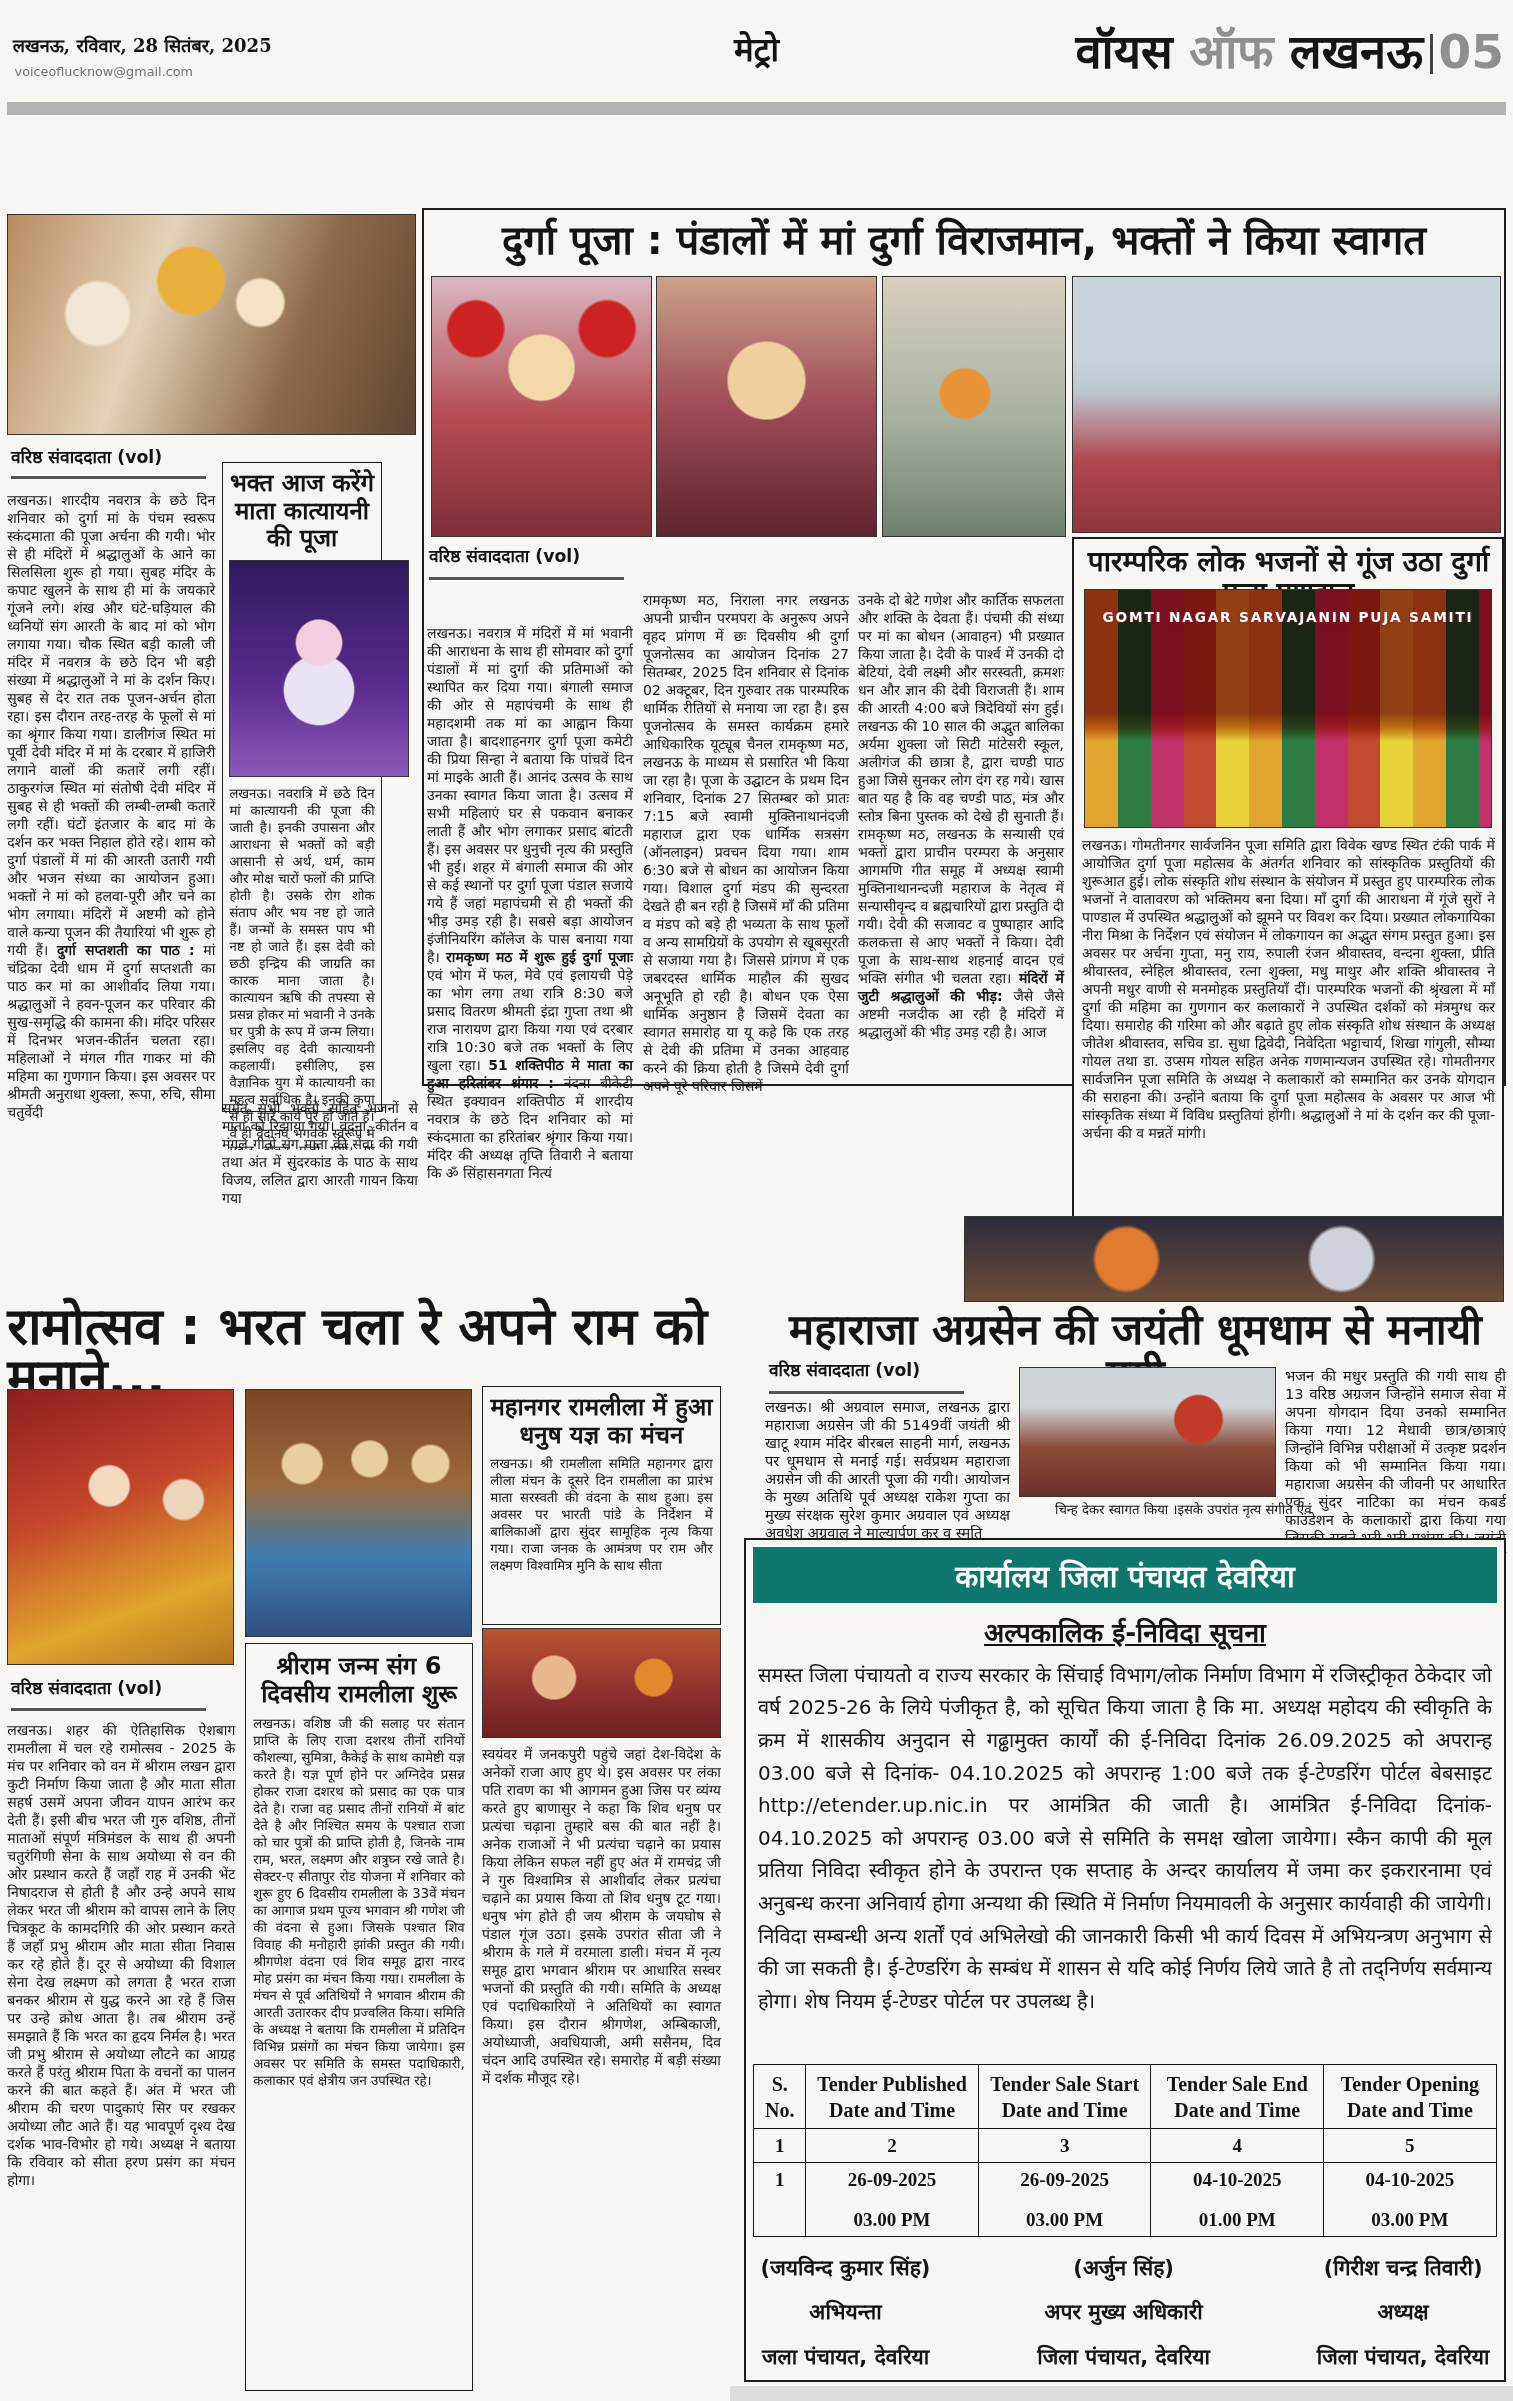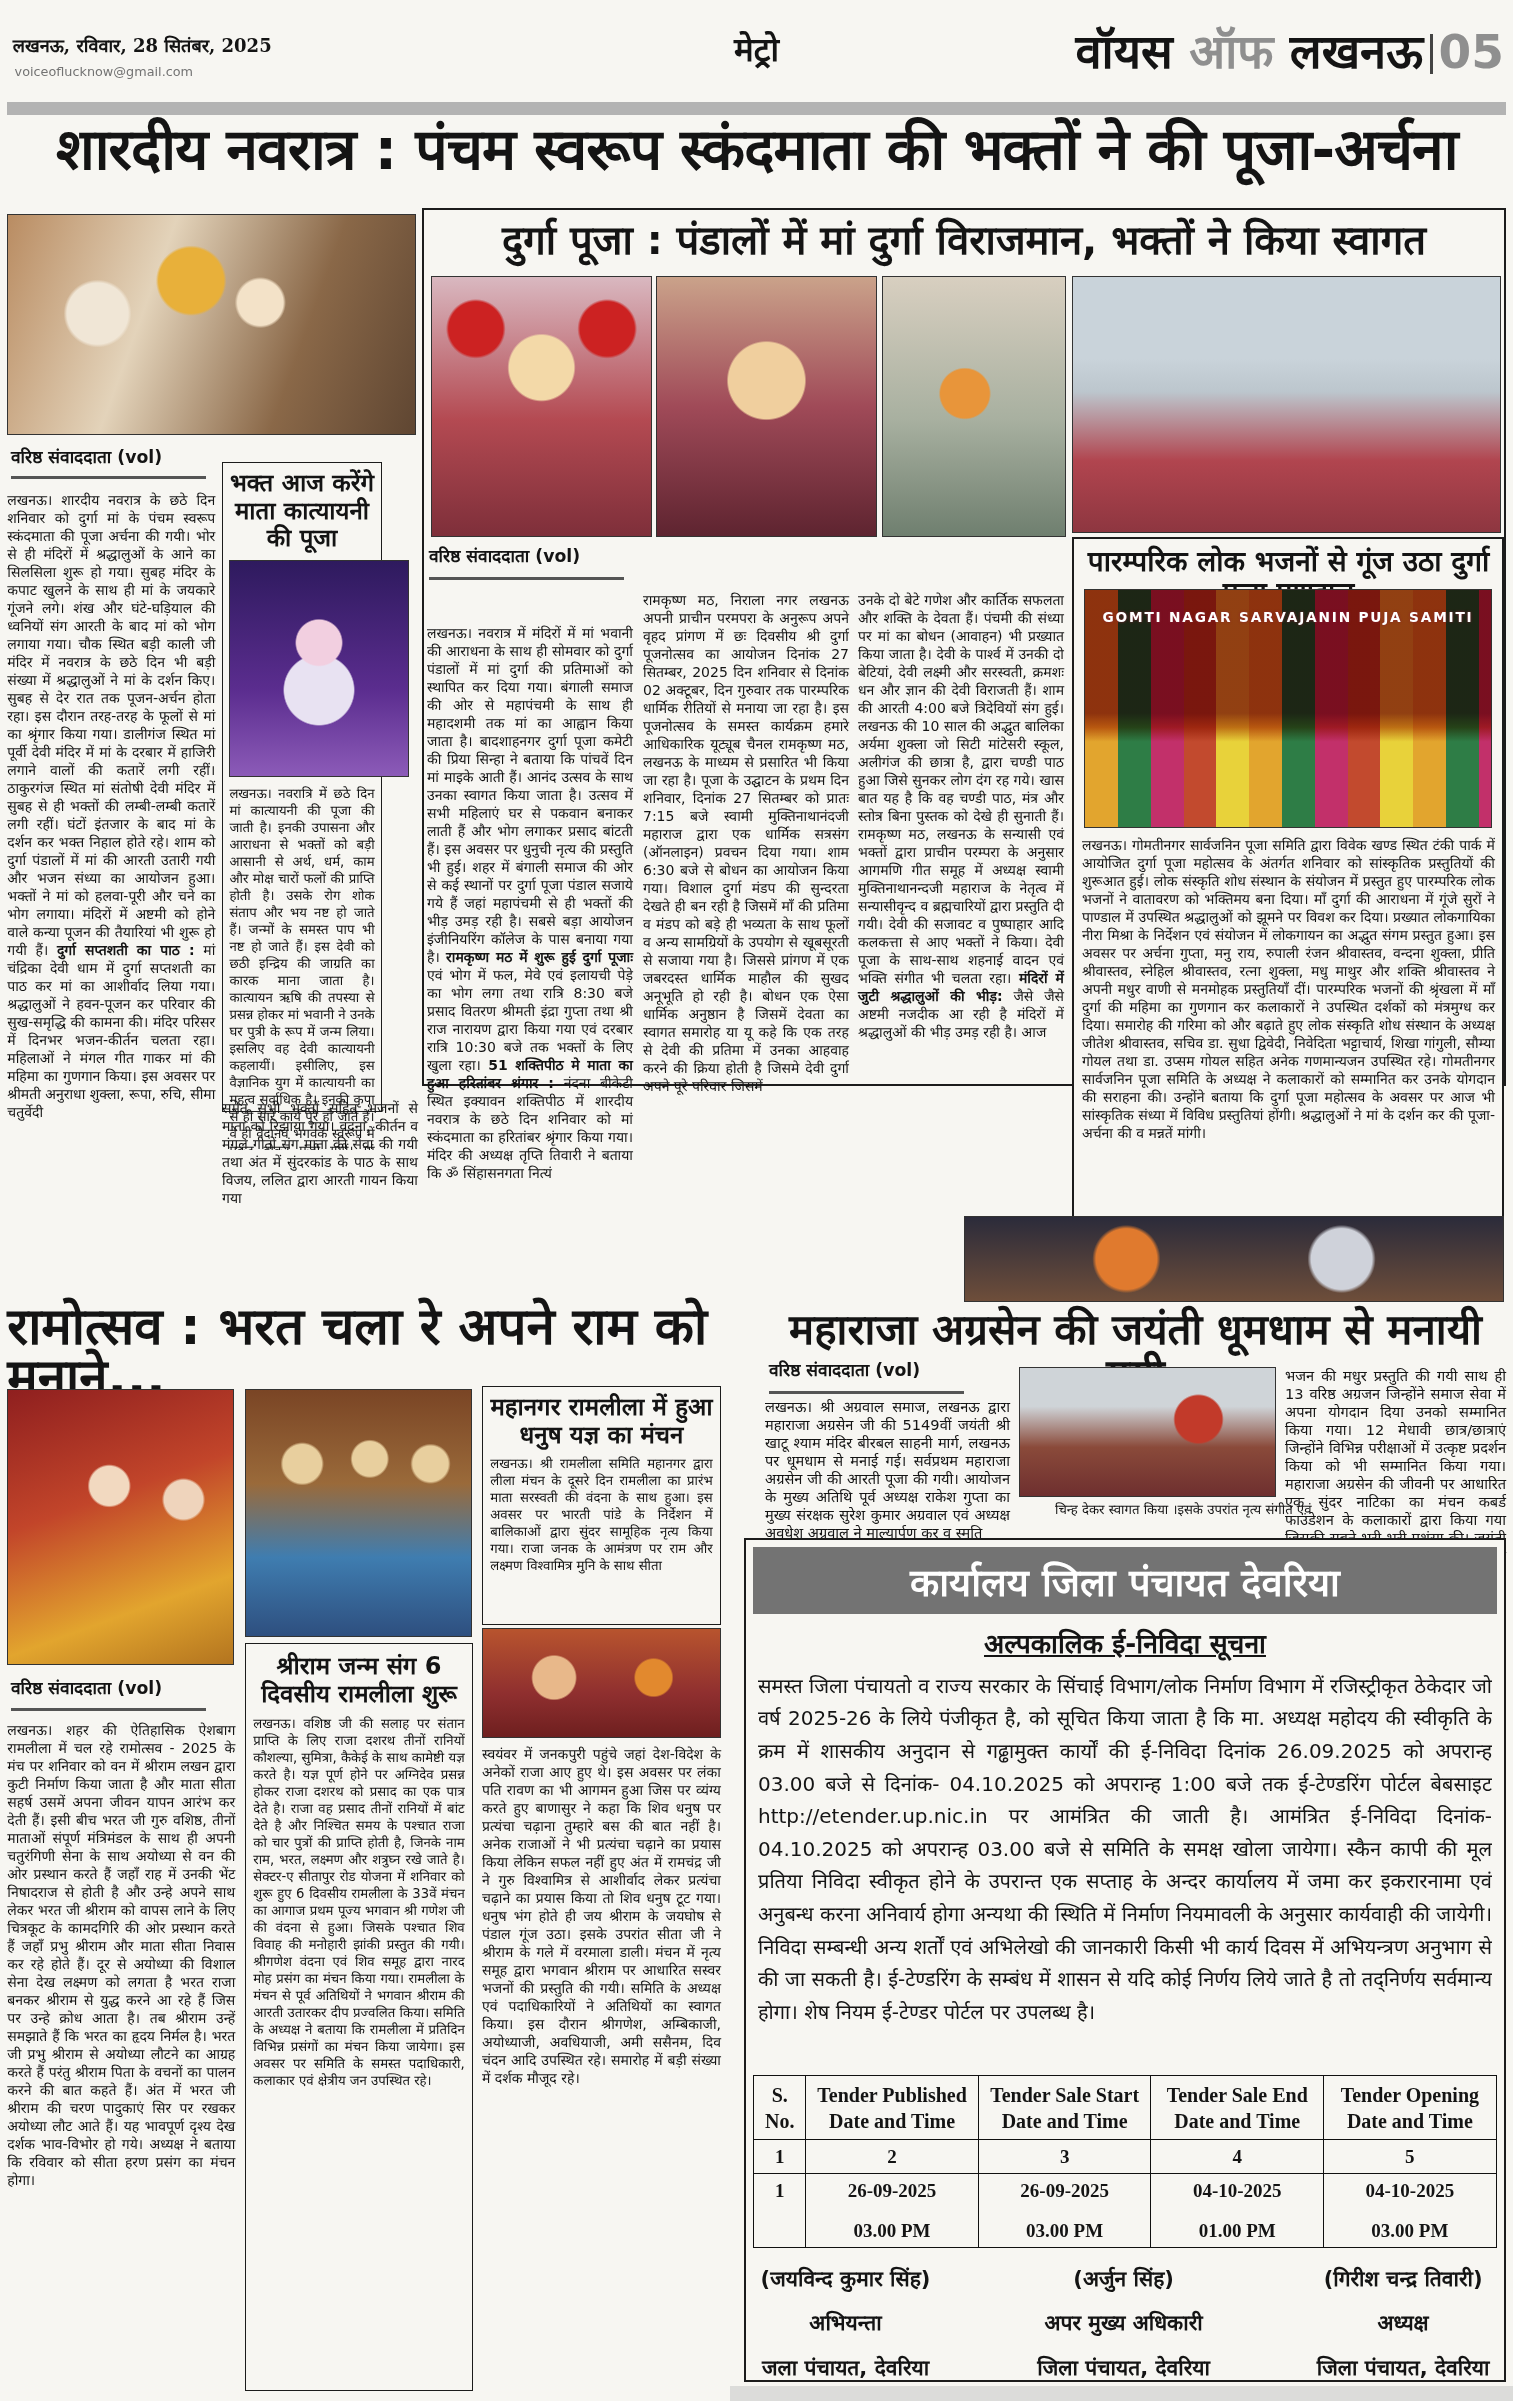--- a/index.html
+++ b/index.html
@@ -16,21 +16,21 @@
   .headline-md{font-weight:800;font-size:28px;line-height:1.12;text-align:center;}
   .headline-box{font-weight:800;font-size:24px;line-height:1.15;text-align:center;}
   .boxed{border:2.7px solid #1c1c1c;box-sizing:border-box;background:#f7f6f2;}
   .boxed-thin{border:1.8px solid #1c1c1c;box-sizing:border-box;background:#f7f6f2;}
   .caption{font-size:13.2px;line-height:16.4px;}
   
   .mast-title{font-weight:800;font-size:47px;letter-spacing:0;}
   .mast-gray{color:#8f8f8f;}
   .mast-div{display:inline-block;width:2.7px;height:40px;background:#444;vertical-align:-5.5px;margin:0 5.5px 0 7.3px;}
   
-  .tender-banner{background:#737373;color:#fff;font-weight:800;font-size:38px;text-align:center;}
+  .tender-banner{background:#0f766e;color:#fff;font-weight:800;font-size:30px;text-align:center;}
   .tender-ref{font-weight:bold;font-size:22px;}
   .tender-title{font-weight:800;font-size:26.5px;text-decoration:underline;text-align:center;}
   .tender-body{font-size:20px;line-height:1.63;text-align:justify;}
   table.tender{border-collapse:collapse;width:100%;table-layout:fixed;}
   table.tender td,table.tender th{border:1.8px solid #111;font-weight:bold;text-align:center;
      font-family:"Liberation Serif","DejaVu Serif",serif;padding:5.5px 3.7px;}
   table.tender th{font-size:20px;line-height:1.3;}
   table.tender td{font-size:19px;}
   .sig{font-weight:bold;font-size:21px;text-align:center;line-height:2.1;}
   .sub-b{font-weight:bold;}
@@ -43,21 +43,20 @@
 <div id="page">
 
   <div class="abs" style="left:12.8px;top:33px;font-weight:bold;font-size:18px;font-family:'DejaVu Serif','Liberation Serif',serif;">लखनऊ, रविवार, 28 सितंबर, 2025</div>
   <div class="abs" style="left:14.6px;top:64px;font-size:12.8px;color:#737373;">voiceoflucknow@gmail.com</div>
   <div class="abs" style="left:0;top:25.6px;width:1513px;text-align:center;font-weight:800;font-size:33px;">मेट्रो</div>
   <div class="abs mast-title" style="right:9px;top:18px;white-space:nowrap;">
     <span>वॉयस </span><span class="mast-gray">ऑफ </span><span>लखनऊ</span><span class="mast-div"></span><span class="mast-gray">05</span>
   </div>
   <div class="abs" style="left:7.3px;top:102px;width:1499px;height:12.8px;background:#b3b3b3;"></div>
 
-  <div class="abs headline-xl" style="left:7.3px;top:120px;width:1499px;">शारदीय नवरात्र : पंचम स्वरूप स्कंदमाता की भक्तों ने की पूजा-अर्चना</div>
 
   <div class="abs photo" style="left:7.3px;top:214px;width:409px;height:221px;
        background:radial-gradient(circle at 22% 45%,#f0e6d6 0 9%,transparent 10%),radial-gradient(circle at 62% 40%,#f3e2c8 0 8%,transparent 9%),radial-gradient(circle at 45% 30%,#e8b03a 0 12%,transparent 13%),linear-gradient(110deg,#b98c62,#e3d3ba 35%,#8a6848 70%,#5f4632);"></div>
 
   <div class="abs byline" style="left:11px;top:445px;width:201px;">वरिष्ठ संवाददाता (vol)</div>
   <div class="abs byline-rule" style="left:11px;top:469px;width:195px;"></div>
 
   <div class="abs body-txt" style="left:7.3px;top:491px;width:208px;height:803px;">
      <span>लखनऊ। शारदीय नवरात्र के छठे दिन शनिवार को दुर्गा मां के पंचम स्वरूप स्कंदमाता की पूजा अर्चना की गयी। भोर से ही मंदिरों में श्रद्धालुओं के आने का सिलसिला शुरू हो गया। सुबह मंदिर के कपाट खुलने के साथ ही मां के जयकारे गूंजने लगे। शंख और घंटे-घड़ियाल की ध्वनियों संग आरती के बाद मां को भोग लगाया गया।</span>
      <span>चौक स्थित बड़ी काली जी मंदिर में नवरात्र के छठे दिन भी बड़ी संख्या में श्रद्धालुओं ने मां के दर्शन किए। सुबह से देर रात तक पूजन-अर्चन होता रहा। इस दौरान तरह-तरह के फूलों से मां का श्रृंगार किया गया। डालीगंज स्थित मां पूर्वी देवी मंदिर में मां के दरबार में हाजिरी लगाने वालों की कतारें लगी रहीं। ठाकुरगंज स्थित मां संतोषी देवी मंदिर में सुबह से ही भक्तों की लम्बी-लम्बी कतारें लगी रहीं। घंटों इंतजार के बाद मां के दर्शन कर भक्त निहाल होते रहे। शाम को दुर्गा पंडालों में मां की आरती उतारी गयी और भजन संध्या का आयोजन हुआ। भक्तों ने मां को हलवा-पूरी और चने का भोग लगाया। मंदिरों में अष्टमी को होने वाले कन्या पूजन की तैयारियां भी शुरू हो गयी हैं।</span>

